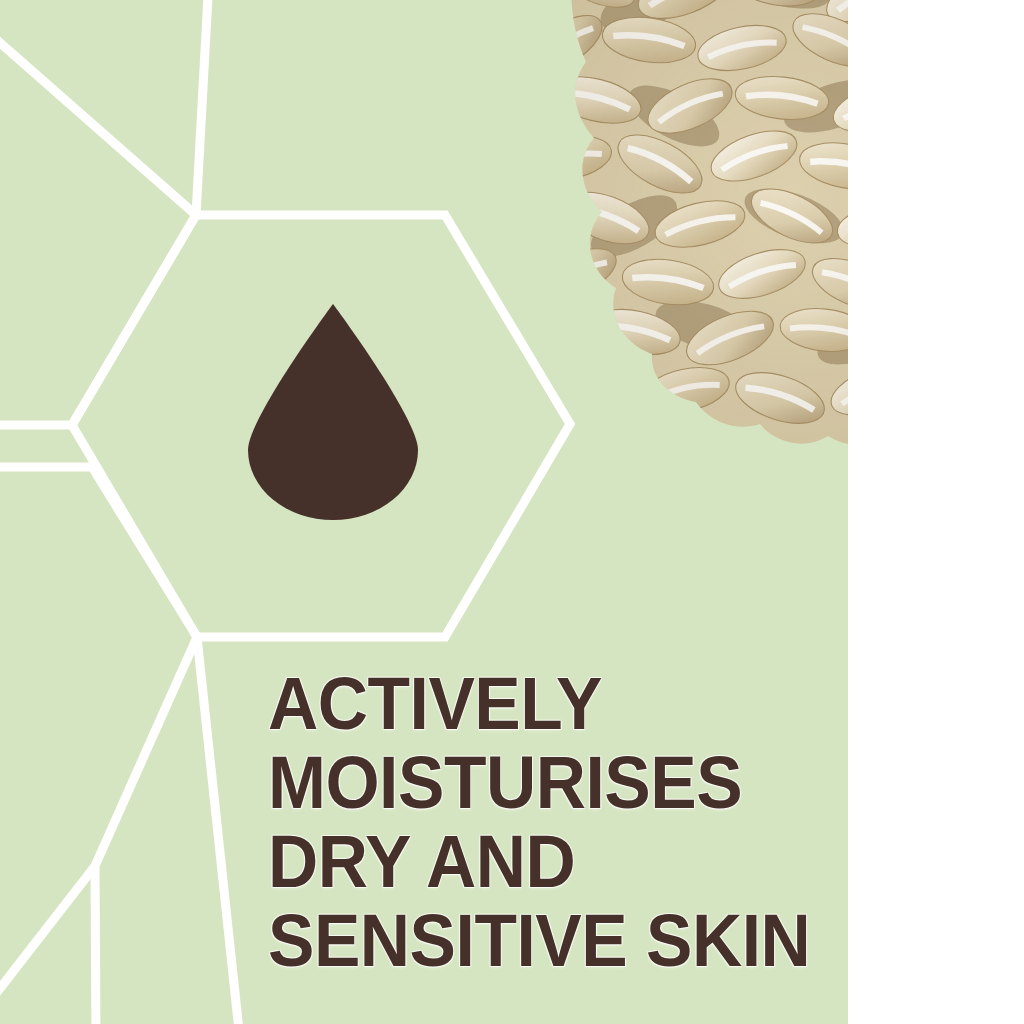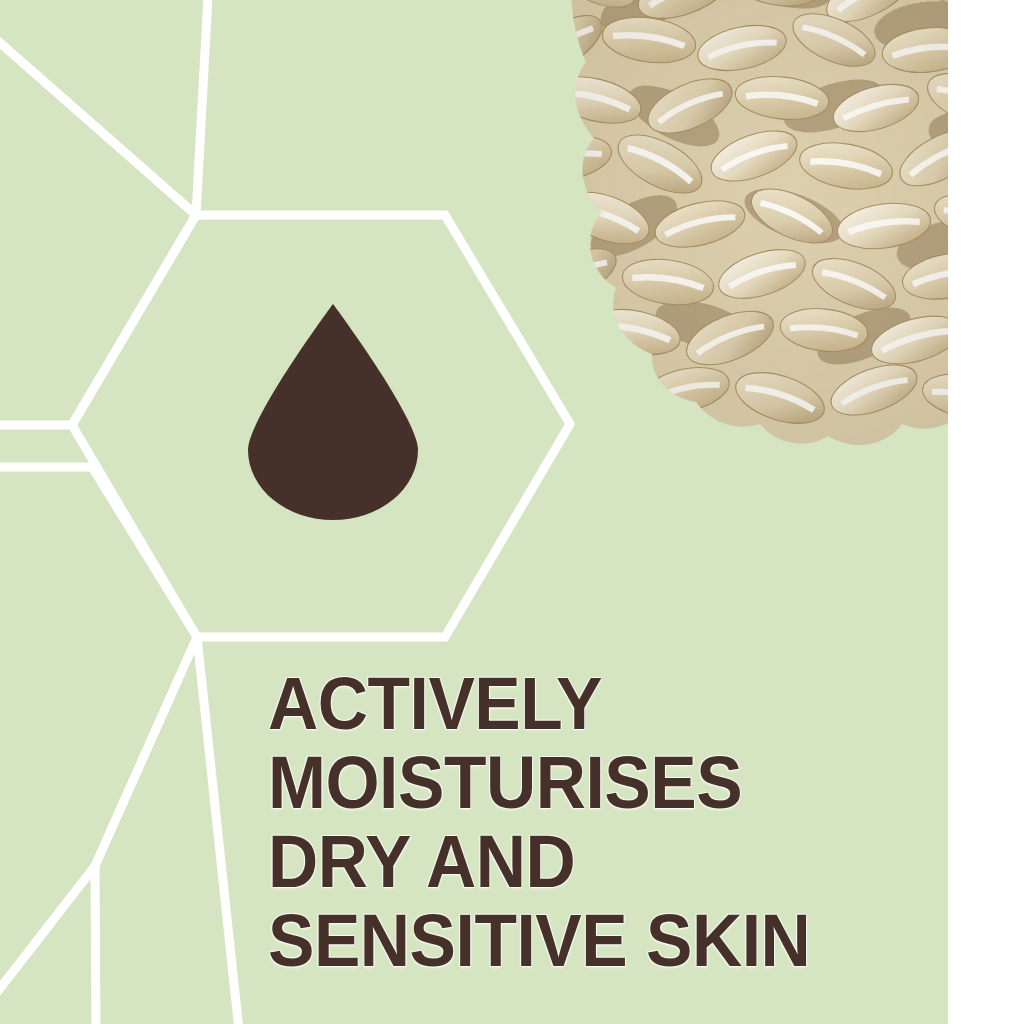--- a/index.html
+++ b/index.html
@@ -5,21 +5,21 @@
   html, body {
     margin: 0;
     padding: 0;
     background: #ffffff;
   }
   body {
     font-family: "Liberation Sans", sans-serif;
   }
   #banner {
     position: relative;
-    width: 948px;
+    width: 848px;
     height: 1024px;
     overflow: hidden;
     background: #d6e5c1;
   }
 
   
   #hex-layer {
     position: absolute;
     left: 0; top: 0;
     width: 1024px;

